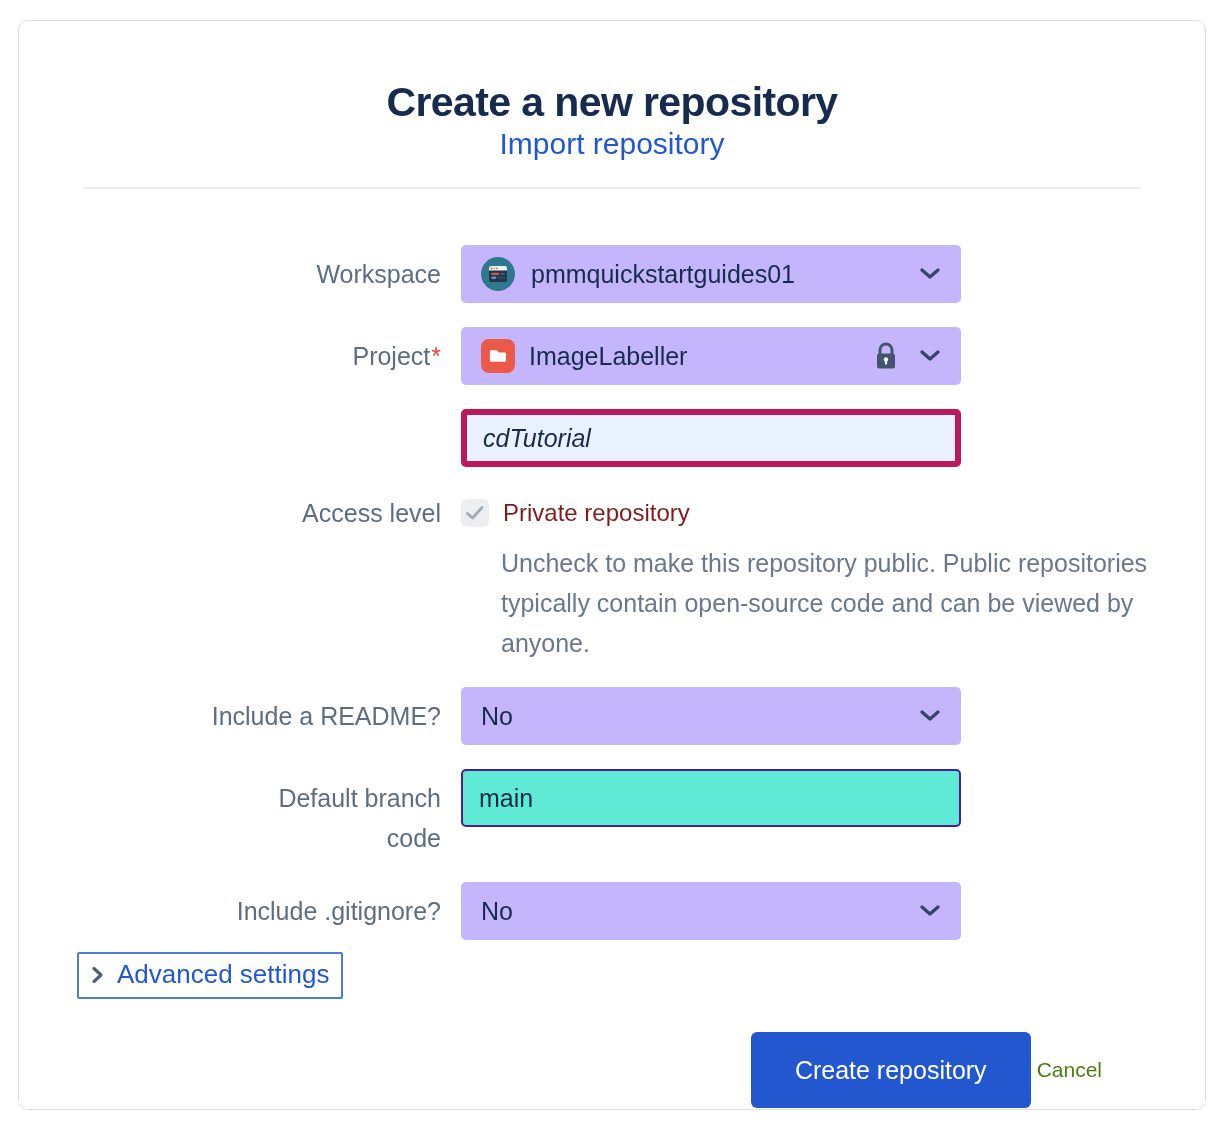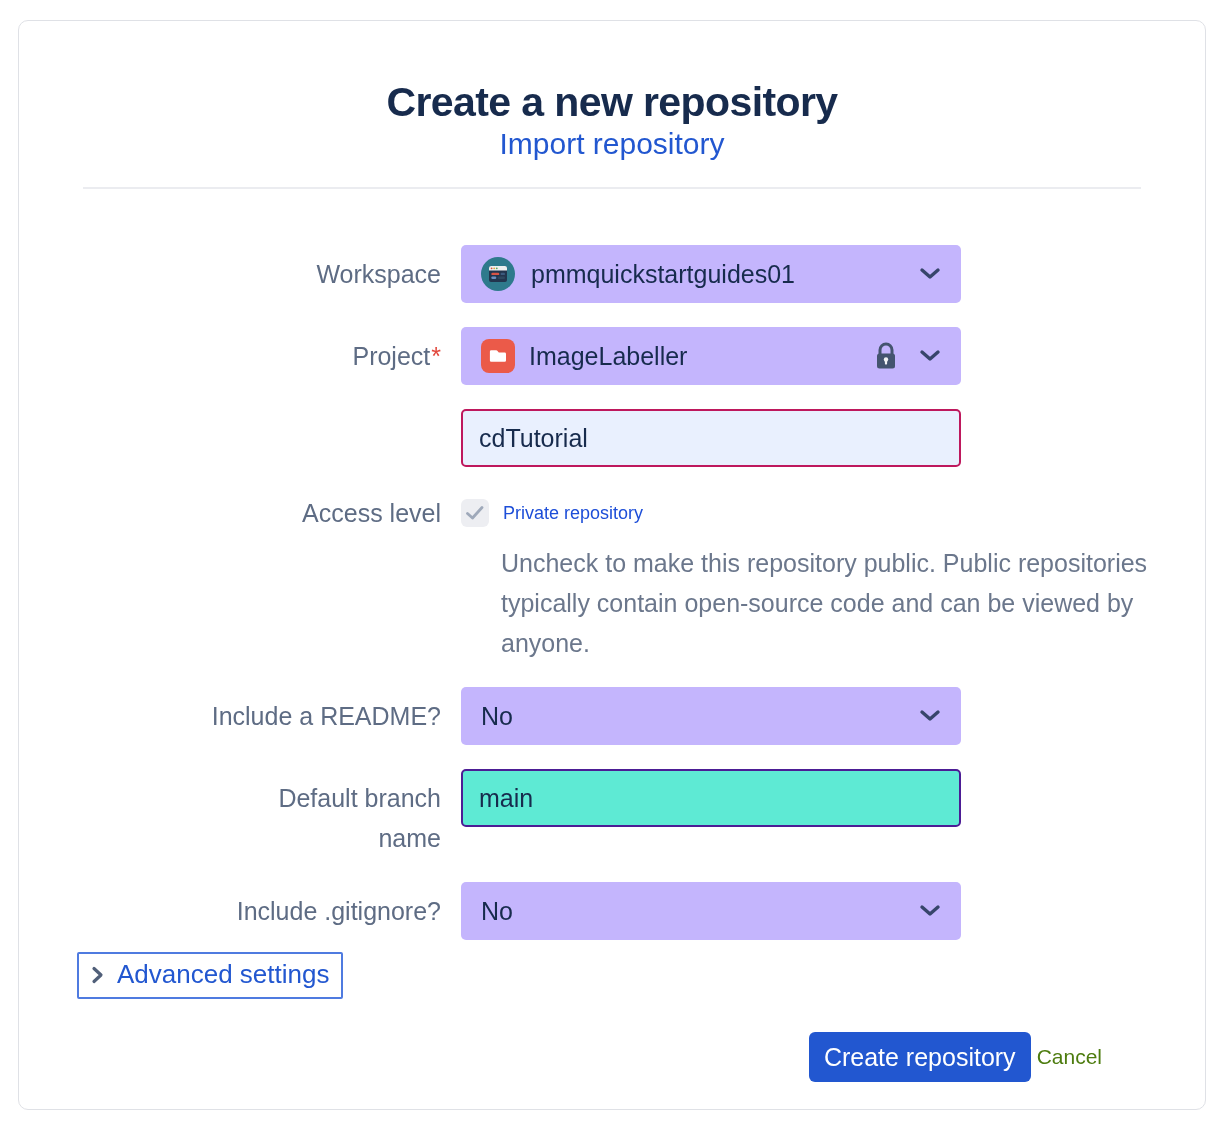--- a/index.html
+++ b/index.html
@@ -55,52 +55,52 @@
   .proj-icon { width: 34px; height: 34px; margin-right: 14px; flex: 0 0 auto; }
   .lock-icon { margin-left: auto; margin-right: 20px; display: flex; }
   .lock-icon + .chevron-down { margin-left: 0; }
 
   .text-input {
     width: 500px; height: 58px;
     border-radius: 5px; padding: 0 16px;
     font-family: "Liberation Sans", sans-serif;
     font-size: 25px; color: #172B4D; outline: none;
   }
-  .text-input.repo-name { background: #E9F0FE; border: 2px solid #be185d; }
+  .text-input.repo-name { background: #E9F0FE; border: 6px solid #be185d; font-style: italic; }
   .text-input.branch    { background: #5eead4; border: 2px solid #4c1d95; }
 
   .access-row { margin-bottom: 0; }
   .checkbox-line { display: flex; align-items: center; padding-top: 8px; }
   .checkbox {
     width: 28px; height: 28px; border-radius: 6px;
     background: #EDEEF2; display: flex; align-items: center; justify-content: center;
     cursor: default;
   }
-  .checkbox-label { margin-left: 14px; font-size: 18px; color: #1d4ed8; }
+  .checkbox-label { margin-left: 14px; font-size: 24px; color: #7f1d1d; }
   .help-text {
     margin: 16px 0 24px 40px; width: 678px;
     font-size: 25px; line-height: 40px; color: #6B778C;
   }
 
   .advanced-toggle {
     display: inline-flex; align-items: center;
     margin: 12px 0 0 -6px;
     border: 2px solid #4F7BE0; border-radius: 2px;
     padding: 5px 12px 7px 12px; gap: 13px;
     background: #ffffff; cursor: pointer;
     font-family: "Liberation Sans", sans-serif;
   }
   .advanced-label { font-size: 26px; color: #2257D0; }
 
   .dialog-footer {
     display: flex; justify-content: flex-end; align-items: center;
     margin-top: 33px; padding-right: 39px;
   }
   .primary-btn {
-    height: 50px; padding: 0 15px;
+    height: 76px; padding: 0 44px;
     background: #2257D0; color: #ffffff;
     font-family: "Liberation Sans", sans-serif;
     font-size: 25px; border: none; border-radius: 6px; cursor: pointer;
   }
   .cancel-link { margin-left: 6px; font-size: 21px; color: #4d7c0f; text-decoration: none; cursor: pointer; }
 </style>
 </head>
 <body>
 
 <div class="card">
@@ -208,21 +208,21 @@
             </svg>
           </span>
         </button>
       </div>
     </div>
 
     
     <div class="form-row">
       <div class="form-label two-line">
         <span>Default branch</span><br>
-        <span>name</span>
+        <span>code</span>
       </div>
       <div class="field-col">
         <input class="text-input branch" type="text" value="main" style="">
       </div>
     </div>
 
     
     <div class="form-row" style="margin-bottom:0;">
       <div class="form-label">Include .gitignore?</div>
       <div class="field-col">

